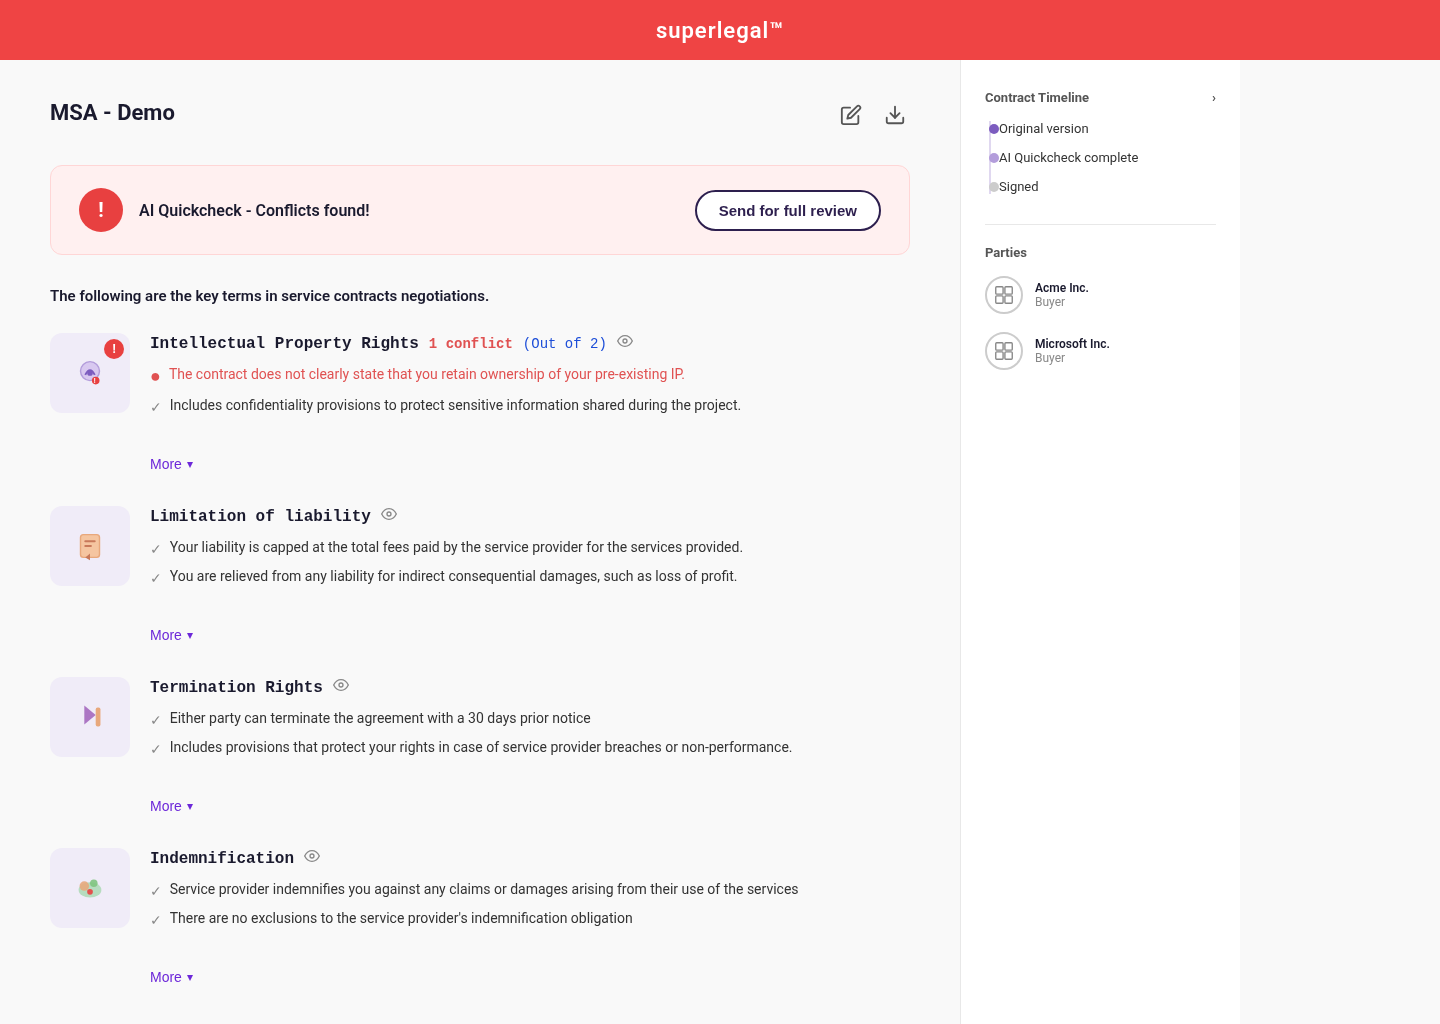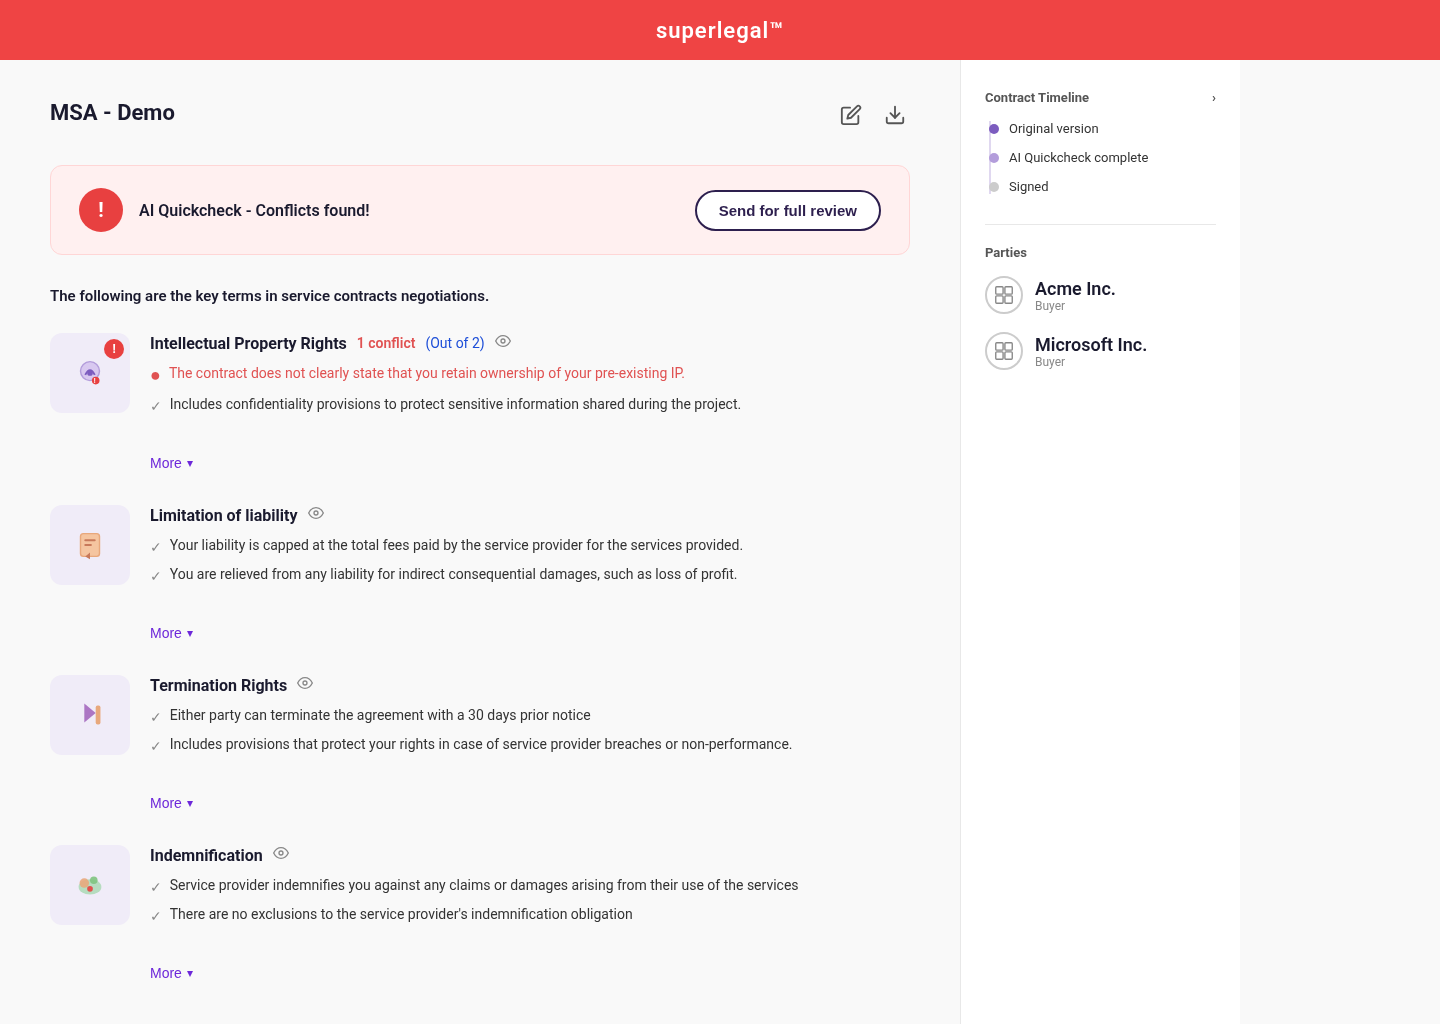--- a/index.html
+++ b/index.html
@@ -148,20 +148,21 @@
       justify-content: center;
     }
     .term-body {
       flex: 1;
     }
     .term-header {
       display: flex;
       align-items: center;
       gap: 10px;
       margin-bottom: 10px;
+      font-family: Liberation Mono, monospace;
     }
     .term-title {
       font-size: 16px;
       font-weight: 700;
       color: #1a1a2e;
     }
     .conflict-label {
       color: #e05252;
       font-size: 14px;
       font-weight: 600;
@@ -229,21 +230,21 @@
     .timeline-list {
       list-style: none;
       margin-bottom: 30px;
       padding-left: 8px;
       border-left: 2px solid #e0d8f0;
       margin-left: 4px;
     }
     .timeline-item {
       display: flex;
       align-items: center;
-      gap: 10px;
+      gap: 0;
       margin-bottom: 14px;
       position: relative;
     }
     .timeline-dot {
       width: 10px;
       height: 10px;
       border-radius: 50%;
       flex-shrink: 0;
       margin-left: -10px;
     }
@@ -276,21 +277,21 @@
       border-radius: 50%;
       display: flex;
       align-items: center;
       justify-content: center;
       font-size: 18px;
       color: #888;
       flex-shrink: 0;
     }
     .party-info {}
     .party-name {
-      font-size: 18px;
+      font-size: 12px;
       font-weight: 600;
       color: #1a1a2e;
     }
     .party-role {
       font-size: 12px;
       color: #888;
     }
   </style>
 </head>
 <body>

